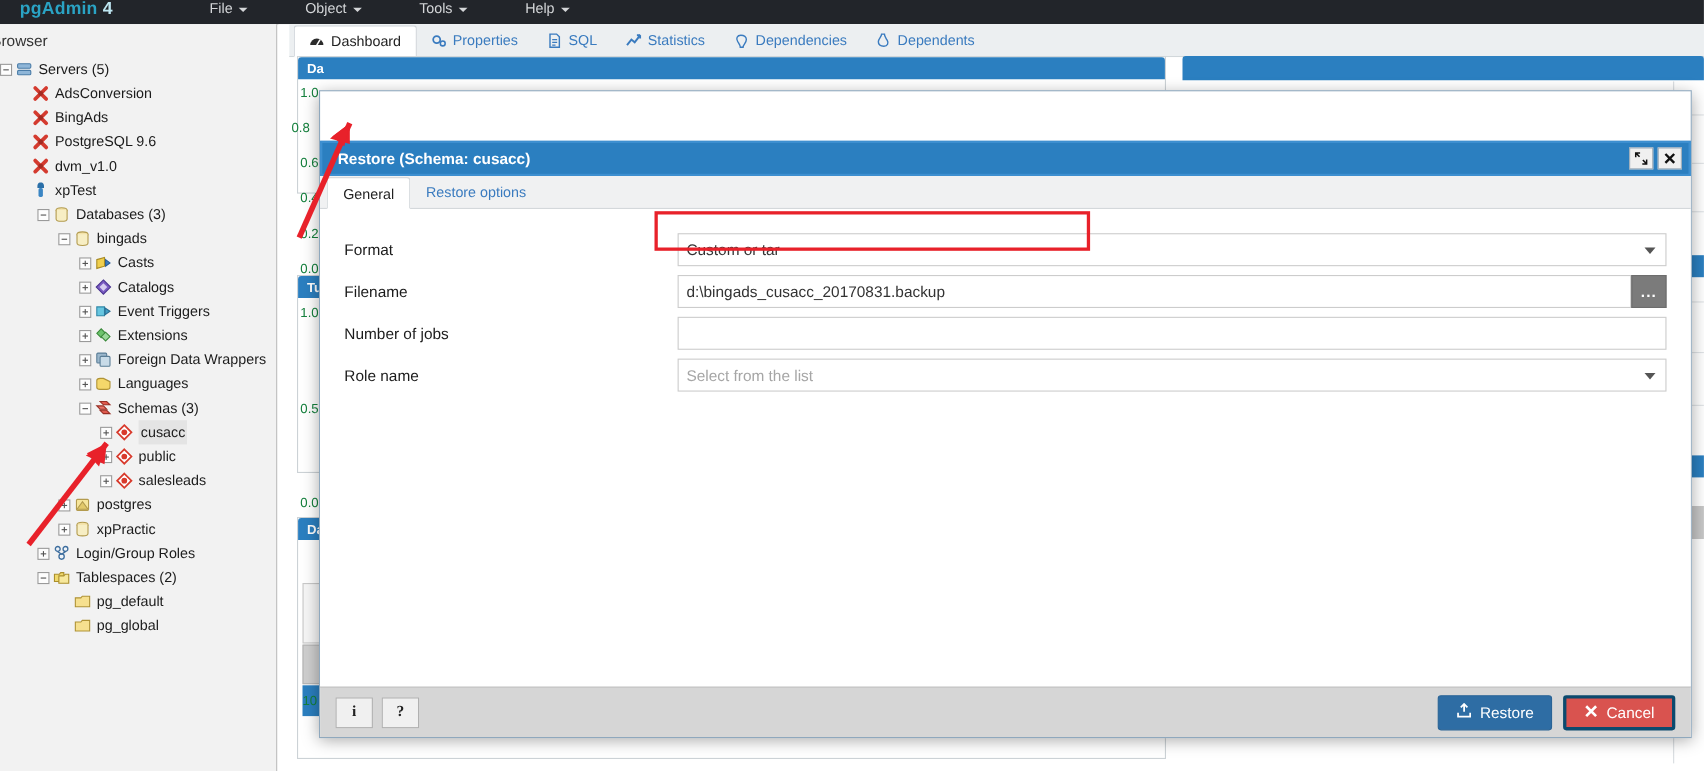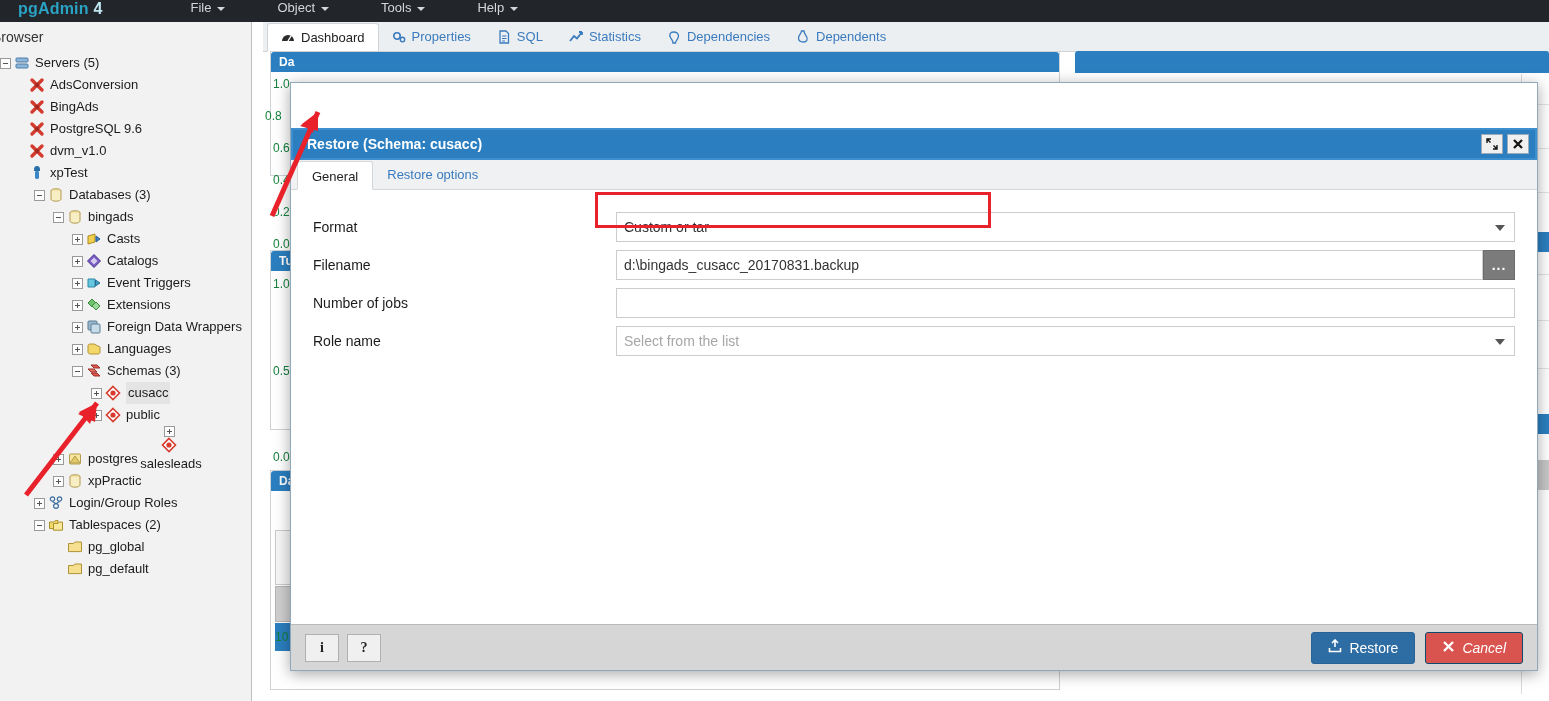--- a/index.html
+++ b/index.html
@@ -198,21 +198,21 @@
     font-size: 14px; font-weight: bold; color: #222;
     font-family: "Liberation Serif", serif;
   }
   .spacer { flex: 1; }
   .act-btn {
     height: 32px; padding: 0 16px; margin-left: 10px;
     display: flex; align-items: center; gap: 7px;
     color: #fff; font-size: 14px; border-radius: 3px;
   }
   .act-btn.primary { background: #2e6da4; border: 1px solid #2a6496; }
-  .act-btn.danger  { background: #d9534f; border: 1px solid #0c4a6e; font-style: italic; }
+  .act-btn.danger  { background: #d9534f; border: 3px solid #0c4a6e; }
 
   
   .annot-box {
     position: absolute; border: 3px solid #e8212a;
     pointer-events: none;
   }
   .annot-svg { position: absolute; left: 0; top: 0; pointer-events: none; }
 </style>
 </head>
 <body>
@@ -370,21 +370,21 @@
         <span class="lbl">cusacc</span>
       </div>
       <div class="tnode" style="padding-left: 91px;">
         <span class="exp plus"></span>
         <span class="ico"><svg width="16" height="16" viewBox="0 0 16 16">
             <path d="M8 1.5 L14.5 8 L8 14.5 L1.5 8 Z" fill="#fff" stroke="#d83a2c" stroke-width="1.6"></path>
             <circle cx="8" cy="8" r="2.6" fill="#d83a2c"></circle>
           </svg></span>
         <span class="lbl">public</span>
       </div>
-      <div class="tnode" style="padding-left: 91px; flex-direction: column;">
+      <div class="tnode" style="padding-left: 91px;">
         <span class="exp plus"></span>
         <span class="ico"><svg width="16" height="16" viewBox="0 0 16 16">
             <path d="M8 1.5 L14.5 8 L8 14.5 L1.5 8 Z" fill="#fff" stroke="#d83a2c" stroke-width="1.6"></path>
             <circle cx="8" cy="8" r="2.6" fill="#d83a2c"></circle>
           </svg></span>
         <span class="lbl">salesleads</span>
       </div>
       <div class="tnode" style="padding-left: 53px;">
         <span class="exp plus"></span>
         <span class="ico"><svg width="16" height="16" viewBox="0 0 16 16">
@@ -417,28 +417,28 @@
             <path d="M1.5 5 L6 5 L7.2 3.6 L10 3.6 L10 11.6 L1.5 11.6 Z" fill="#f0d96b" stroke="#ab8f2c"></path>
             <path d="M5.5 6.5 L10 6.5 L11.2 5.1 L14.5 5.1 L14.5 13.2 L5.5 13.2 Z" fill="#f7e89c" stroke="#ab8f2c"></path>
           </svg></span>
         <span class="lbl">Tablespaces (2)</span>
       </div>
       <div class="tnode" style="padding-left: 53px;">
         <span class="exp none"></span>
         <span class="ico"><svg width="16" height="16" viewBox="0 0 16 16">
             <path d="M1.5 4.5 L6.5 4.5 L7.8 3 L14.5 3 L14.5 12.6 L1.5 12.6 Z" fill="#f6e08f" stroke="#b09336"></path>
           </svg></span>
-        <span class="lbl">pg_global</span>
+        <span class="lbl">pg_default</span>
       </div>
       <div class="tnode" style="padding-left: 53px;">
         <span class="exp none"></span>
         <span class="ico"><svg width="16" height="16" viewBox="0 0 16 16">
             <path d="M1.5 4.5 L6.5 4.5 L7.8 3 L14.5 3 L14.5 12.6 L1.5 12.6 Z" fill="#f6e08f" stroke="#b09336"></path>
           </svg></span>
-        <span class="lbl">pg_default</span>
+        <span class="lbl">pg_global</span>
       </div>
     </div>
 </div>
 
 <div id="main">
   <div id="tabbar">
       <div class="tab active">
         <span class="ticon">
           <svg width="14" height="14" viewBox="0 0 14 14">
             <path d="M1 10 A6 6 0 0 1 13 10 Z" fill="#2b2b2b"></path>

